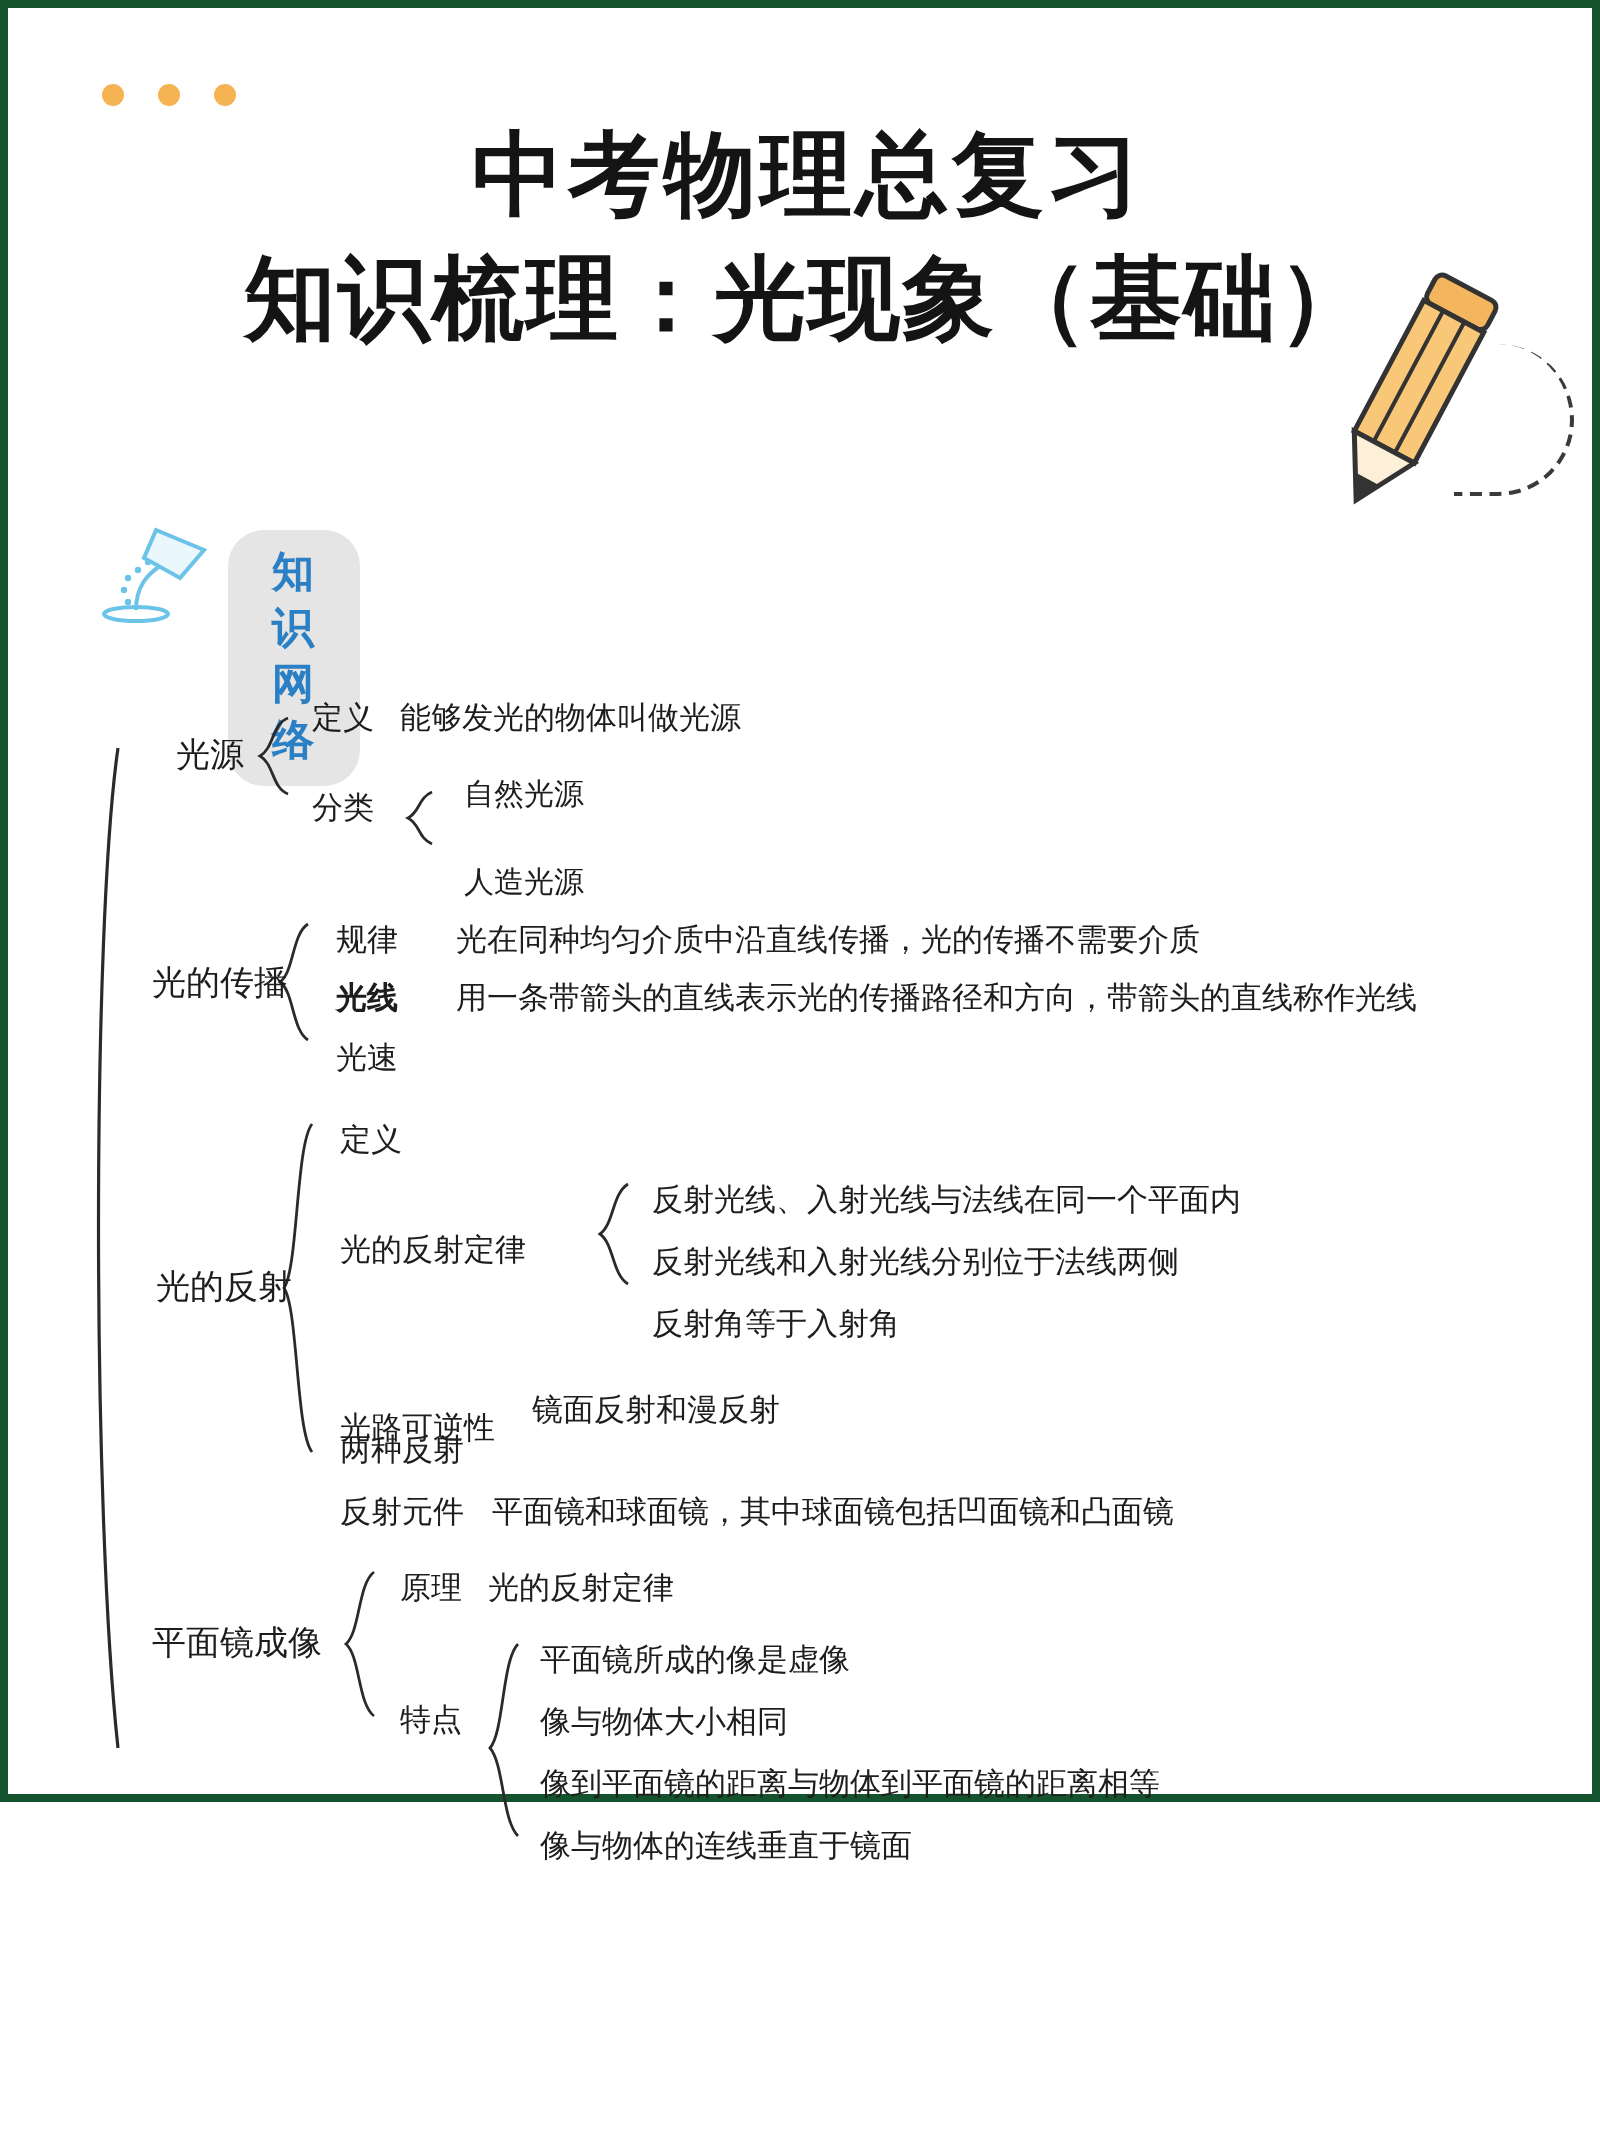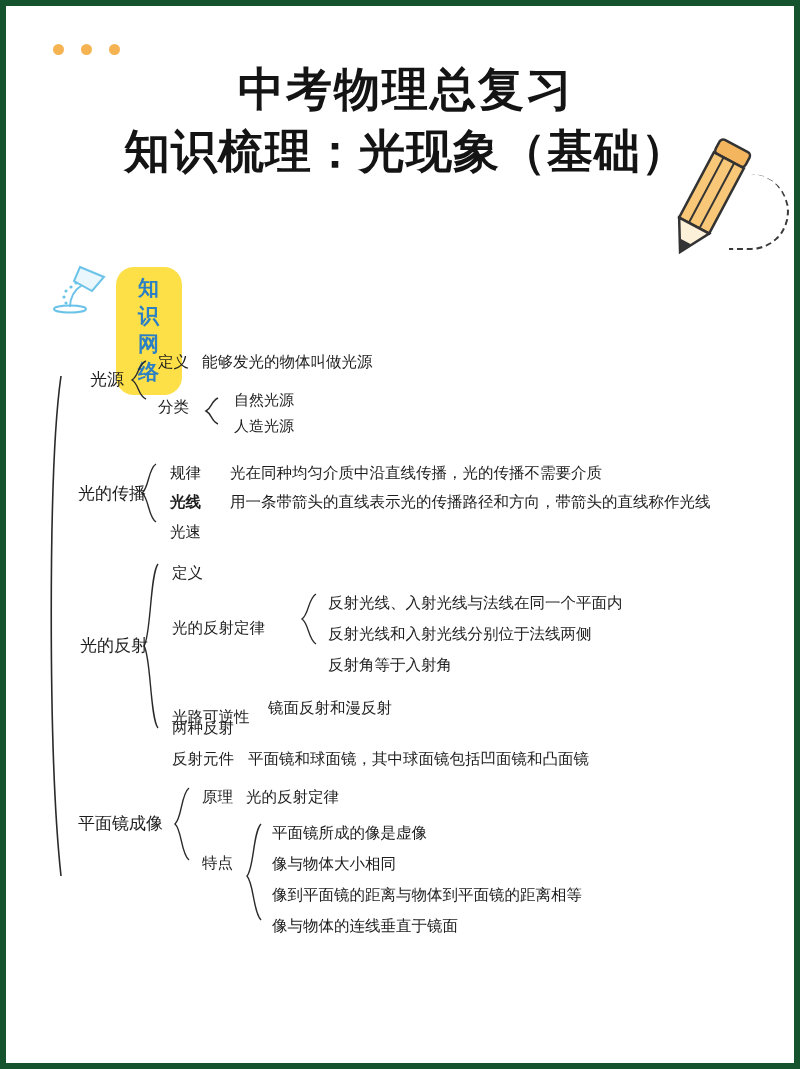--- a/index.html
+++ b/index.html
@@ -10,23 +10,23 @@
   body {
     width: 800px;
     height: 1069px;
     font-family: "Liberation Sans", sans-serif;
     color: #1a1a1a;
     overflow: hidden;
   }
   .page {
     position: relative;
     width: 800px;
-    height: 1069px;
+    height: 901px;
     box-sizing: border-box;
-    border: 6px solid #14532d;
+    border: 4px solid #14532d;
     background: #ffffff;
   }
   .inner {
     position: absolute;
     left: 0; top: 0; right: 0; bottom: 0;
     background: #fff;
   }
 
   
   .dots {
@@ -91,21 +91,21 @@
     position: absolute;
     left: 46px;
     top: 253px;
     height: 60px;
   }
   .badge-pill {
     position: absolute;
     left: 64px;
     top: 8px;
     padding: 7px 22px 9px 22px;
-    background: #fde047;
+    background: #e5e5e5;
     border-radius: 18px;
     font-size: 21px;
     font-weight: bold;
     color: #2b7fc4;
     letter-spacing: 1px;
   }
   .lamp {
     position: absolute;
     left: 0;
     top: 0;
@@ -208,21 +208,21 @@
         <path d="M183 452 C175 458 176 482 169 488 C176 494 175 518 183 524" fill="none" stroke="#2a2a2a" stroke-width="1.4"></path>
 
         <path d="M255 488 C247 496 248 532 241 540 C248 548 247 576 255 584" fill="none" stroke="#2a2a2a" stroke-width="1.4"></path>
       </svg>
 
       <div class="txt lv1" style="left:84px; top:34px;">光源</div>
       <div class="txt lv2" style="left:152px; top:17px;">定义</div>
       <div class="txt lv2" style="left:196px; top:17px;">能够发光的物体叫做光源</div>
       <div class="txt lv2" style="left:152px; top:62px;">分类</div>
       <div class="txt lv3" style="left:228px; top:55px;">自然光源</div>
-      <div class="txt lv3" style="left:228px; top:81px;">人造光源</div>
+      <div class="txt lv3" style="left:228px; top:100px;font-family:Liberation Mono, monospace;">人造光源</div>
 
       <div class="txt lv1" style="left:72px; top:148px;">光的传播</div>
       <div class="txt lv2" style="left:164px; top:128px;">规律</div>
       <div class="txt lv2" style="left:224px; top:128px;">光在同种均匀介质中沿直线传播，光的传播不需要介质</div>
       <div class="txt lv2" style="left:164px; top:157px;font-weight:bold;">光线</div>
       <div class="txt lv2" style="left:224px; top:157px;">用一条带箭头的直线表示光的传播路径和方向，带箭头的直线称作光线</div>
       <div class="txt lv2" style="left:164px; top:187px;">光速</div>
 
       <div class="txt lv1" style="left:74px; top:300px;">光的反射</div>
       <div class="txt lv2" style="left:166px; top:228px;">定义</div>

